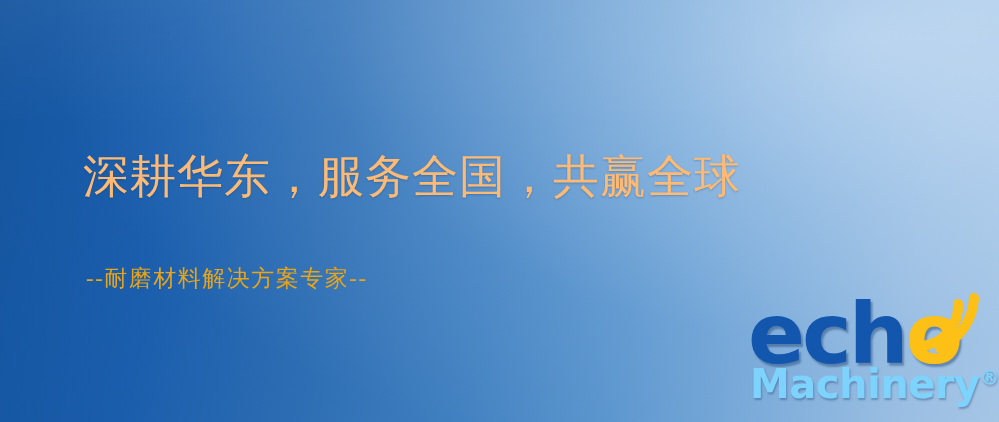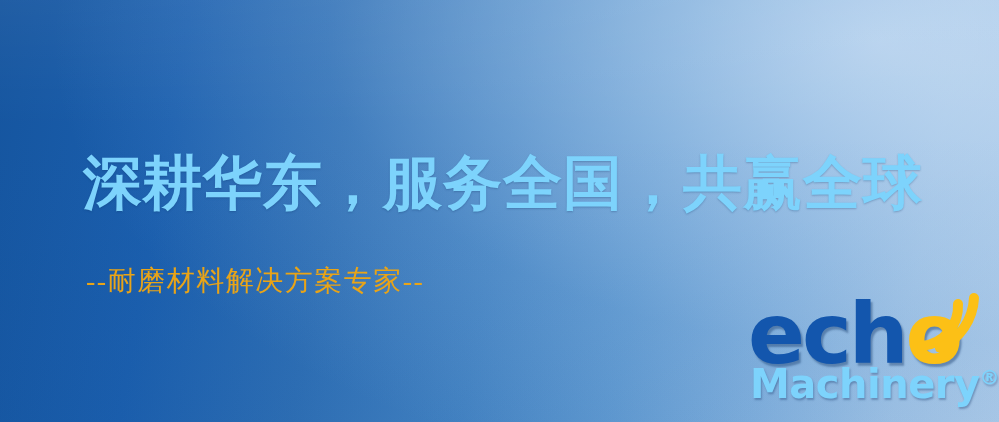--- a/index.html
+++ b/index.html
@@ -47,36 +47,35 @@
         rgba(255,255,255,0.0) 30%,
         rgba(10,62,128,0.05) 100%);
   }
 
   
   .headline {
     position: absolute;
     left: 83px;
     top: 152px;
     font-family: "Liberation Serif", "DejaVu Serif", serif;
-    font-size: 59px;
+    font-size: 46px;
     line-height: 1.08;
-    color: #7dd3fc;
+    color: #fdba74;
     letter-spacing: 1px;
     white-space: nowrap;
     text-shadow: 0 1px 2px rgba(10,50,100,0.28);
-    font-weight: bold;
   }
 
   
   .subtitle {
     position: absolute;
     left: 86px;
     top: 266px;
     font-family: "Liberation Serif", "DejaVu Serif", serif;
-    font-size: 28px;
+    font-size: 23px;
     line-height: 1.1;
     color: #e9a417;
     letter-spacing: 1.5px;
     white-space: nowrap;
     text-align: right;
   }
 
   
   #logo {
     position: absolute;

